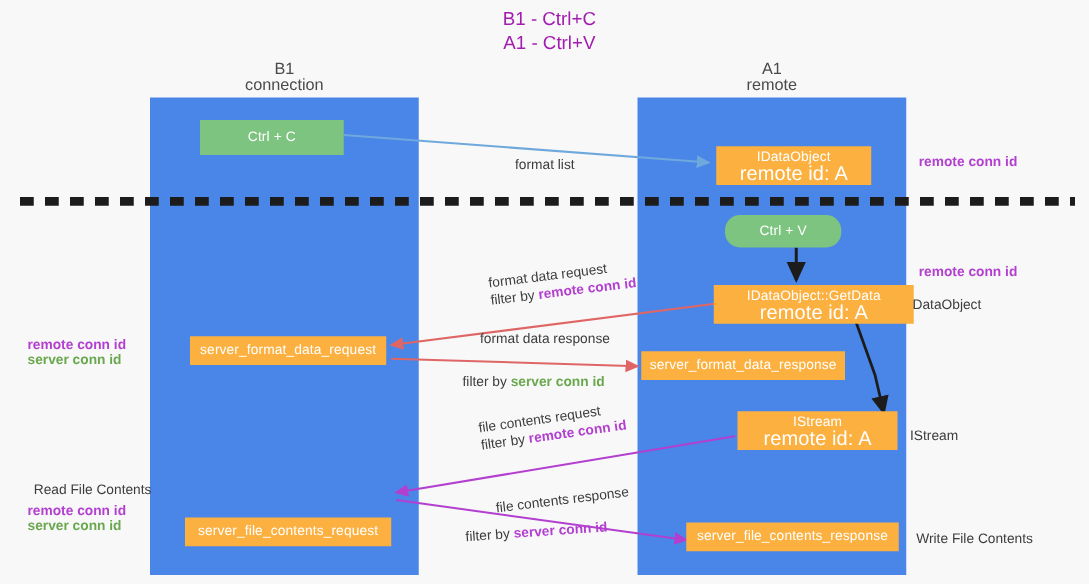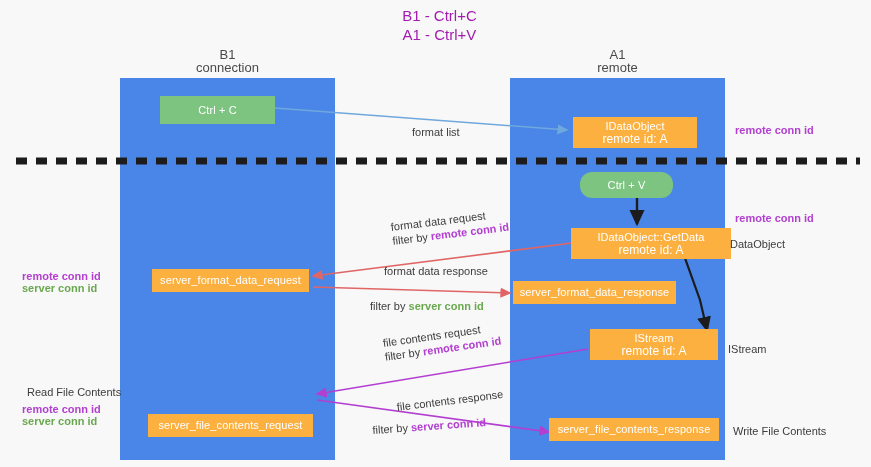--- a/index.html
+++ b/index.html
@@ -34,21 +34,21 @@
     box-sizing:border-box;
     display:flex;align-items:center;justify-content:center;
     flex-direction:column;
     color:#ffffff;
     font-size:11px;line-height:13px;
     text-align:center;
     letter-spacing:.1px;
   }
   .node.green{background:#7cc47f;}
   .node.orange{background:#fbb040;}
-  .node .l2{font-size:12px;}
+  .node .l2{font-size:16px;}
 
   
   .lbl{
     font-size:11px;color:#3c3c3c;line-height:14px;white-space:nowrap;
   }
   .purple{color:#b33fd0;font-weight:bold;}
   .green-t{color:#6aa84f;font-weight:bold;}
 
   
   svg.overlay{position:absolute;left:0;top:0;width:871px;height:467px;overflow:visible;}

